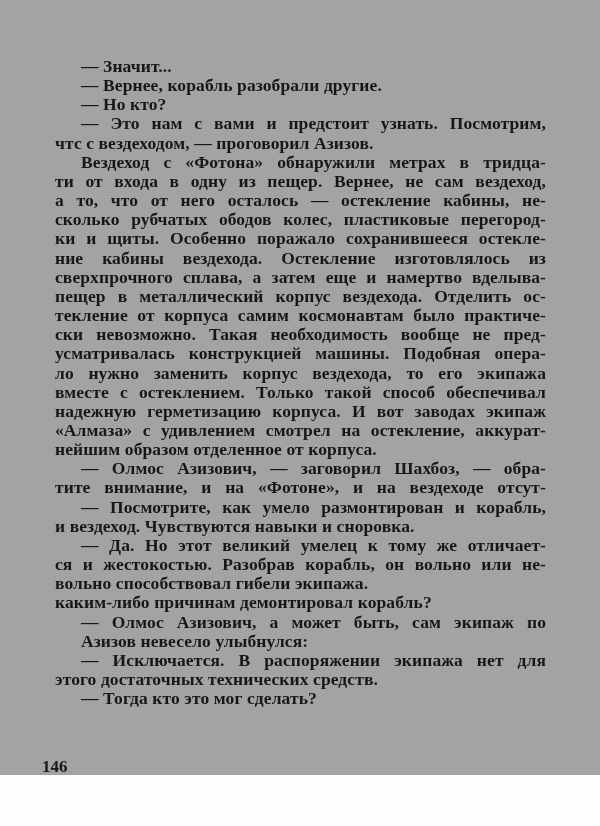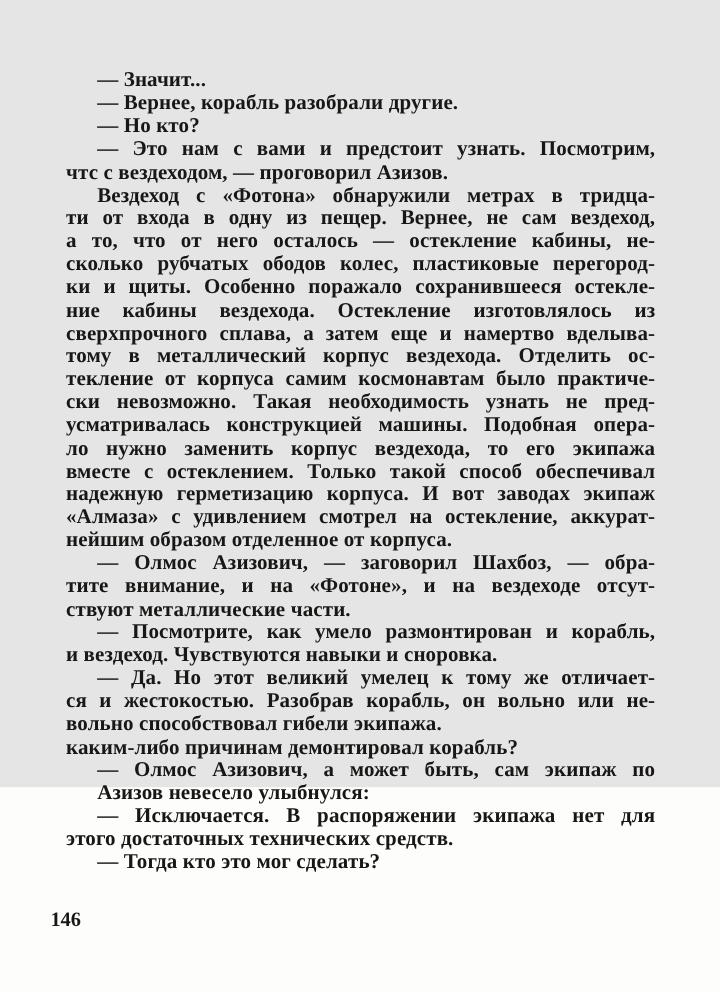--- a/index.html
+++ b/index.html
@@ -5,22 +5,22 @@
 <style>
   html, body { margin: 0; padding: 0; }
   body {
     width: 600px; height: 826px;
     background: #fdfdfb;
     overflow: hidden;
     font-family: "Liberation Serif", "DejaVu Serif", serif;
   }
   .page {
     position: relative;
-    width: 600px; height: 656px;
-    background: #e5e5e5;
+    width: 600px; height: 775px;
+    background: #a3a3a3;
     color: #181716;
   }
   .text-block {
     position: absolute;
     left: 55px; top: 57px;
     width: 491px;
     font-size: 17.5px;
     line-height: 19.15px;
     font-weight: 700;
     letter-spacing: 0.1px;
@@ -69,35 +69,34 @@
     </p>
 
     <p class="para">
       <span class="line fi">Вездеход с «Фотона» обнаружили метрах в тридца-</span>
       <span class="line">ти от входа в одну из пещер. Вернее, не сам вездеход,</span>
       <span class="line">а то, что от него осталось — остекление кабины, не-</span>
       <span class="line">сколько рубчатых ободов колес, пластиковые перегород-</span>
       <span class="line">ки и щиты. Особенно поражало сохранившееся остекле-</span>
       <span class="line">ние кабины вездехода. Остекление изготовлялось из</span>
       <span class="line">сверхпрочного сплава, а затем еще и намертво вделыва-</span>
-      <span class="line">тому в металлический корпус вездехода. Отделить ос-</span>
+      <span class="line">пещер в металлический корпус вездехода. Отделить ос-</span>
       <span class="line">текление от корпуса самим космонавтам было практиче-</span>
-      <span class="line">ски невозможно. Такая необходимость узнать не пред-</span>
+      <span class="line">ски невозможно. Такая необходимость вообще не пред-</span>
       <span class="line">усматривалась конструкцией машины. Подобная опера-</span>
       <span class="line">ло нужно заменить корпус вездехода, то его экипажа</span>
       <span class="line">вместе с остеклением. Только такой способ обеспечивал</span>
       <span class="line">надежную герметизацию корпуса. И вот заводах экипаж</span>
       <span class="line">«Алмаза» с удивлением смотрел на остекление, аккурат-</span>
       <span class="line last">нейшим образом отделенное от корпуса.</span>
     </p>
 
     <p class="para">
       <span class="line fi">— Олмос Азизович, — заговорил Шахбоз, — обра-</span>
       <span class="line">тите внимание, и на «Фотоне», и на вездеходе отсут-</span>
-      <span class="line last">ствуют металлические части.</span>
     </p>
 
     <p class="para">
       <span class="line fi">— Посмотрите, как умело размонтирован и корабль,</span>
       <span class="line last">и вездеход. Чувствуются навыки и сноровка.</span>
     </p>
 
     <p class="para">
       <span class="line fi">— Да. Но этот великий умелец к тому же отличает-</span>
       <span class="line">ся и жестокостью. Разобрав корабль, он вольно или не-</span>

